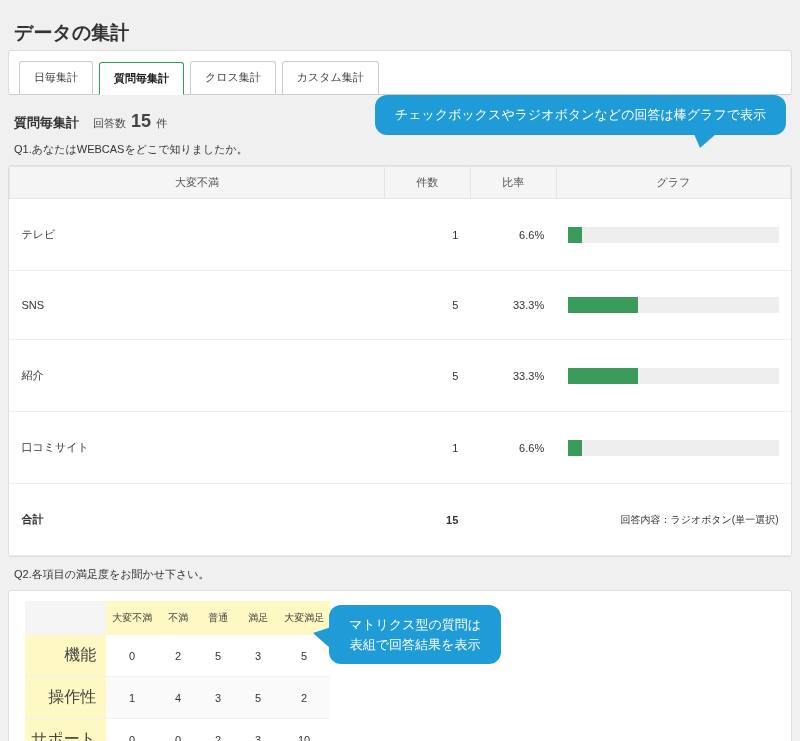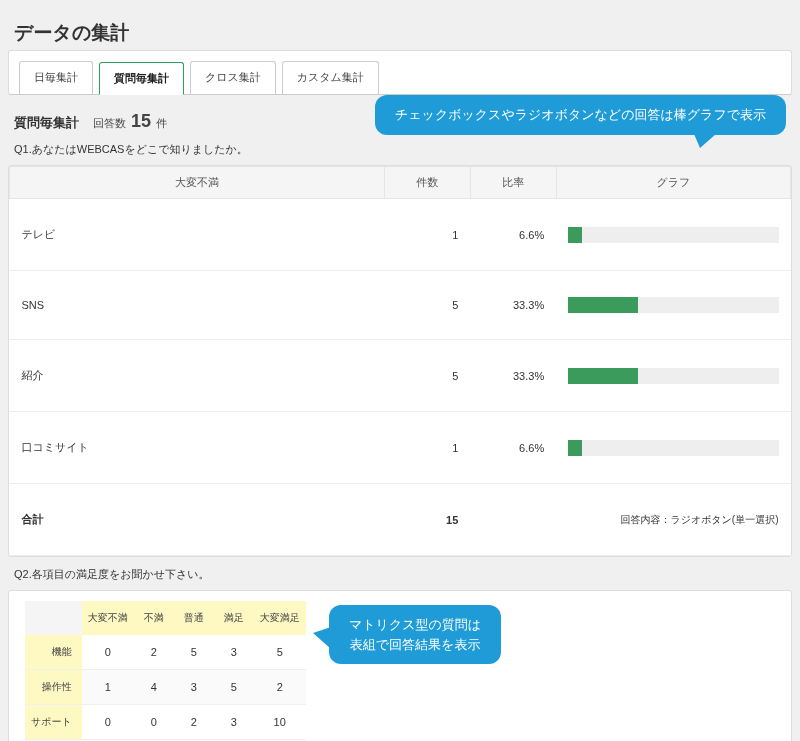--- a/index.html
+++ b/index.html
@@ -159,21 +159,21 @@
   }
   table.q2 th {
     background: #fef9c3;
     font-weight: normal;
     color: #444;
     font-size: 10px;
   }
   table.q2 th.rowhdr {
     text-align: right;
     padding-right: 10px;
-    font-size: 10px;
+    font-size: 16px;
   }
   table.q2 tbody tr:nth-child(even) td { background: #fafafa; }
   table.q2 tbody td { border-bottom: 1px solid #f0f0f0; }
   table.q2 tbody th { border-bottom: 1px solid #f0f0f0; }
   .format-note {
     font-size: 10px;
     text-align: right;
     padding: 28px 6px 10px;
   }
   .corner { background: #f5f5f5 !important; }

